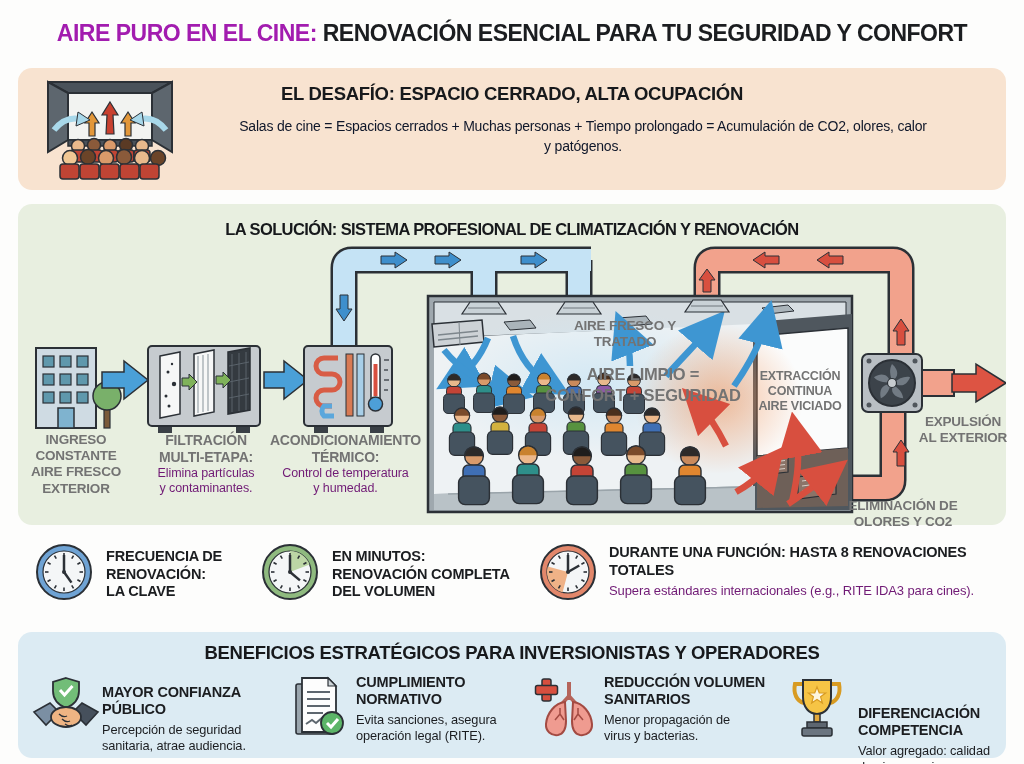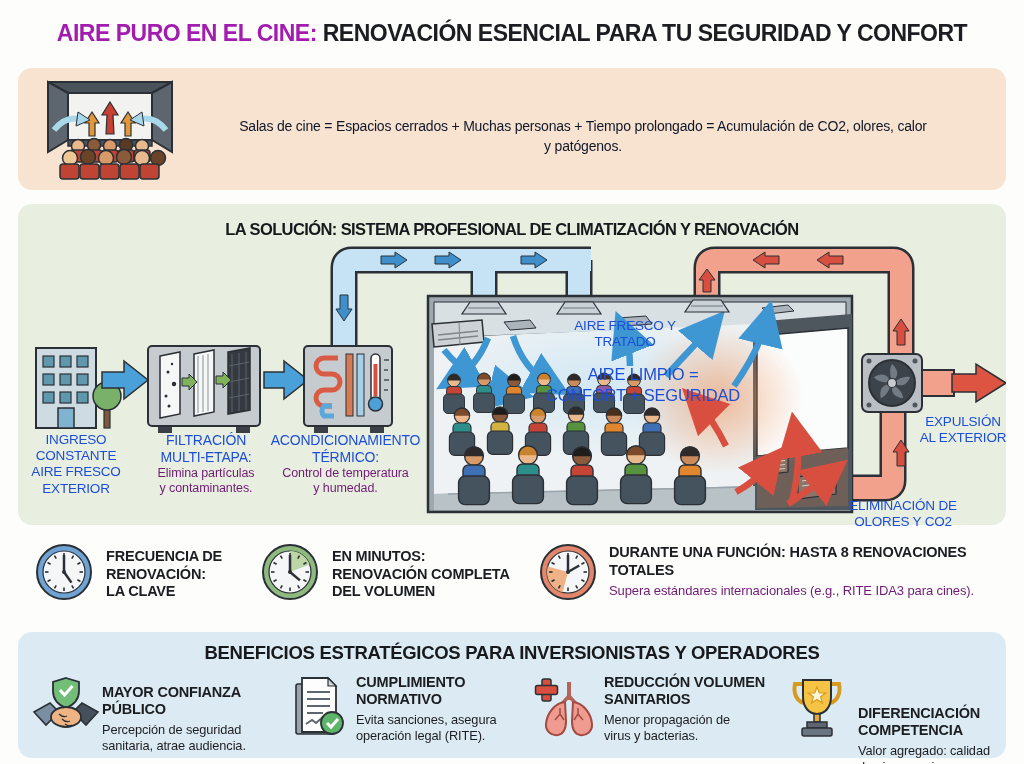--- a/index.html
+++ b/index.html
@@ -8,38 +8,39 @@
   .abs{position:absolute;}
   .panel{position:absolute;left:18px;width:988px;border-radius:14px;}
   .center{text-align:center;}
   .prewrap{white-space:pre-line;}
   .main-title{top:20px;left:0;width:1024px;font-size:23px;font-weight:bold;letter-spacing:-0.5px;}
   .main-title .lead{color:#a21caf;}
   .main-title .rest{color:#1b1d20;}
   .sec-heading{position:absolute;left:0;width:100%;font-weight:bold;font-size:18.5px;letter-spacing:-0.3px;text-align:center;color:#17191c;}
   .sec-heading.long{font-size:16.5px;letter-spacing:-0.6px;}
   .body-text{font-size:14px;letter-spacing:-0.2px;line-height:1.45;color:#0f172a;}
-  .lbl{font-weight:normal;font-size:13.5px;line-height:1.2;letter-spacing:-0.2px;color:#1d4ed8;}
+  .lbl{font-weight:bold;font-size:13.5px;line-height:1.2;letter-spacing:-0.2px;color:#737373;}
   .lbl.mid{font-size:14px;}
   .lbl.big{font-size:16.5px;line-height:1.25;}
   .desc{font-size:12.5px;line-height:1.25;color:#701a75;letter-spacing:-0.1px;}
   .stat-title{font-weight:bold;font-size:14.5px;line-height:1.22;letter-spacing:-0.2px;}
   .ben-title{font-weight:bold;font-size:14.5px;line-height:1.2;letter-spacing:-0.2px;}
   .ben-desc{font-size:12.8px;line-height:1.3;margin-top:3px;letter-spacing:-0.1px;}
   svg{display:block;}
 </style>
 </head>
 <body>
 
 <div class="abs main-title center">
   <span class="lead">AIRE PURO EN EL CINE:</span>
   <span class="rest">RENOVACIÓN ESENCIAL PARA TU SEGURIDAD Y CONFORT</span>
 </div>
 
 <div class="panel" style="top:68px;height:122px;background:#f8e3d0;">
+  <div class="sec-heading" style="top:15px;">EL DESAFÍO: ESPACIO CERRADO, ALTA OCUPACIÓN</div>
   <div class="abs body-text prewrap center" style="left:150px;top:48px;width:830px;">Salas de cine = Espacios cerrados + Muchas personas + Tiempo prolongado = Acumulación de CO2, olores, calor
 y patógenos.</div>
 
   <div class="abs" style="left:22px;top:10px;">
     <svg width="140" height="102" viewBox="0 0 140 102">
       <polygon points="8,4 132,4 112,15 28,15" fill="#4a525a" stroke="#2b3036" stroke-width="2"></polygon>
       <polygon points="8,4 28,15 28,62 8,74" fill="#5d666e" stroke="#2b3036" stroke-width="2"></polygon>
       <polygon points="132,4 112,15 112,62 132,74" fill="#5d666e" stroke="#2b3036" stroke-width="2"></polygon>
       <rect x="28" y="15" width="84" height="47" fill="#f2f3f1" stroke="#2b3036" stroke-width="2"></rect>
       <rect x="28" y="62" width="84" height="6" fill="#4a525a" stroke="#2b3036" stroke-width="1.5"></rect>
@@ -422,20 +423,23 @@
   </div>
   <div class="abs center" style="left:245px;top:228px;width:165px;">
     <div class="lbl mid prewrap">ACONDICIONAMIENTO
 TÉRMICO:</div>
     <div class="desc prewrap">Control de temperatura
 y humedad.</div>
   </div>
   <div class="abs lbl center" style="left:527px;top:114px;width:160px;">AIRE FRESCO Y TRATADO</div>
   <div class="abs lbl big prewrap center" style="left:525px;top:160px;width:200px;">AIRE LIMPIO =
 CONFORT + SEGURIDAD</div>
+  <div class="abs lbl prewrap center" style="left:739px;top:165px;width:86px;font-size:12.5px;">EXTRACCIÓN
+CONTINUA
+AIRE VICIADO</div>
   <div class="abs lbl prewrap center" style="left:897px;top:210px;width:96px;">EXPULSIÓN
 AL EXTERIOR</div>
   <div class="abs lbl prewrap center" style="left:795px;top:294px;width:180px;">ELIMINACIÓN DE
 OLORES Y CO2</div>
 
   <div class="abs" style="left:16px;top:338px;">
     <svg width="60" height="60" viewBox="-30 -30 60 60">
       <circle r="27" fill="#6fa3d4" stroke="#2b3036" stroke-width="2"></circle>
       <circle r="21" fill="#f4f6f7" stroke="#2b3036" stroke-width="1.2"></circle>
       <g stroke="#2b3036" stroke-width="1.6">

